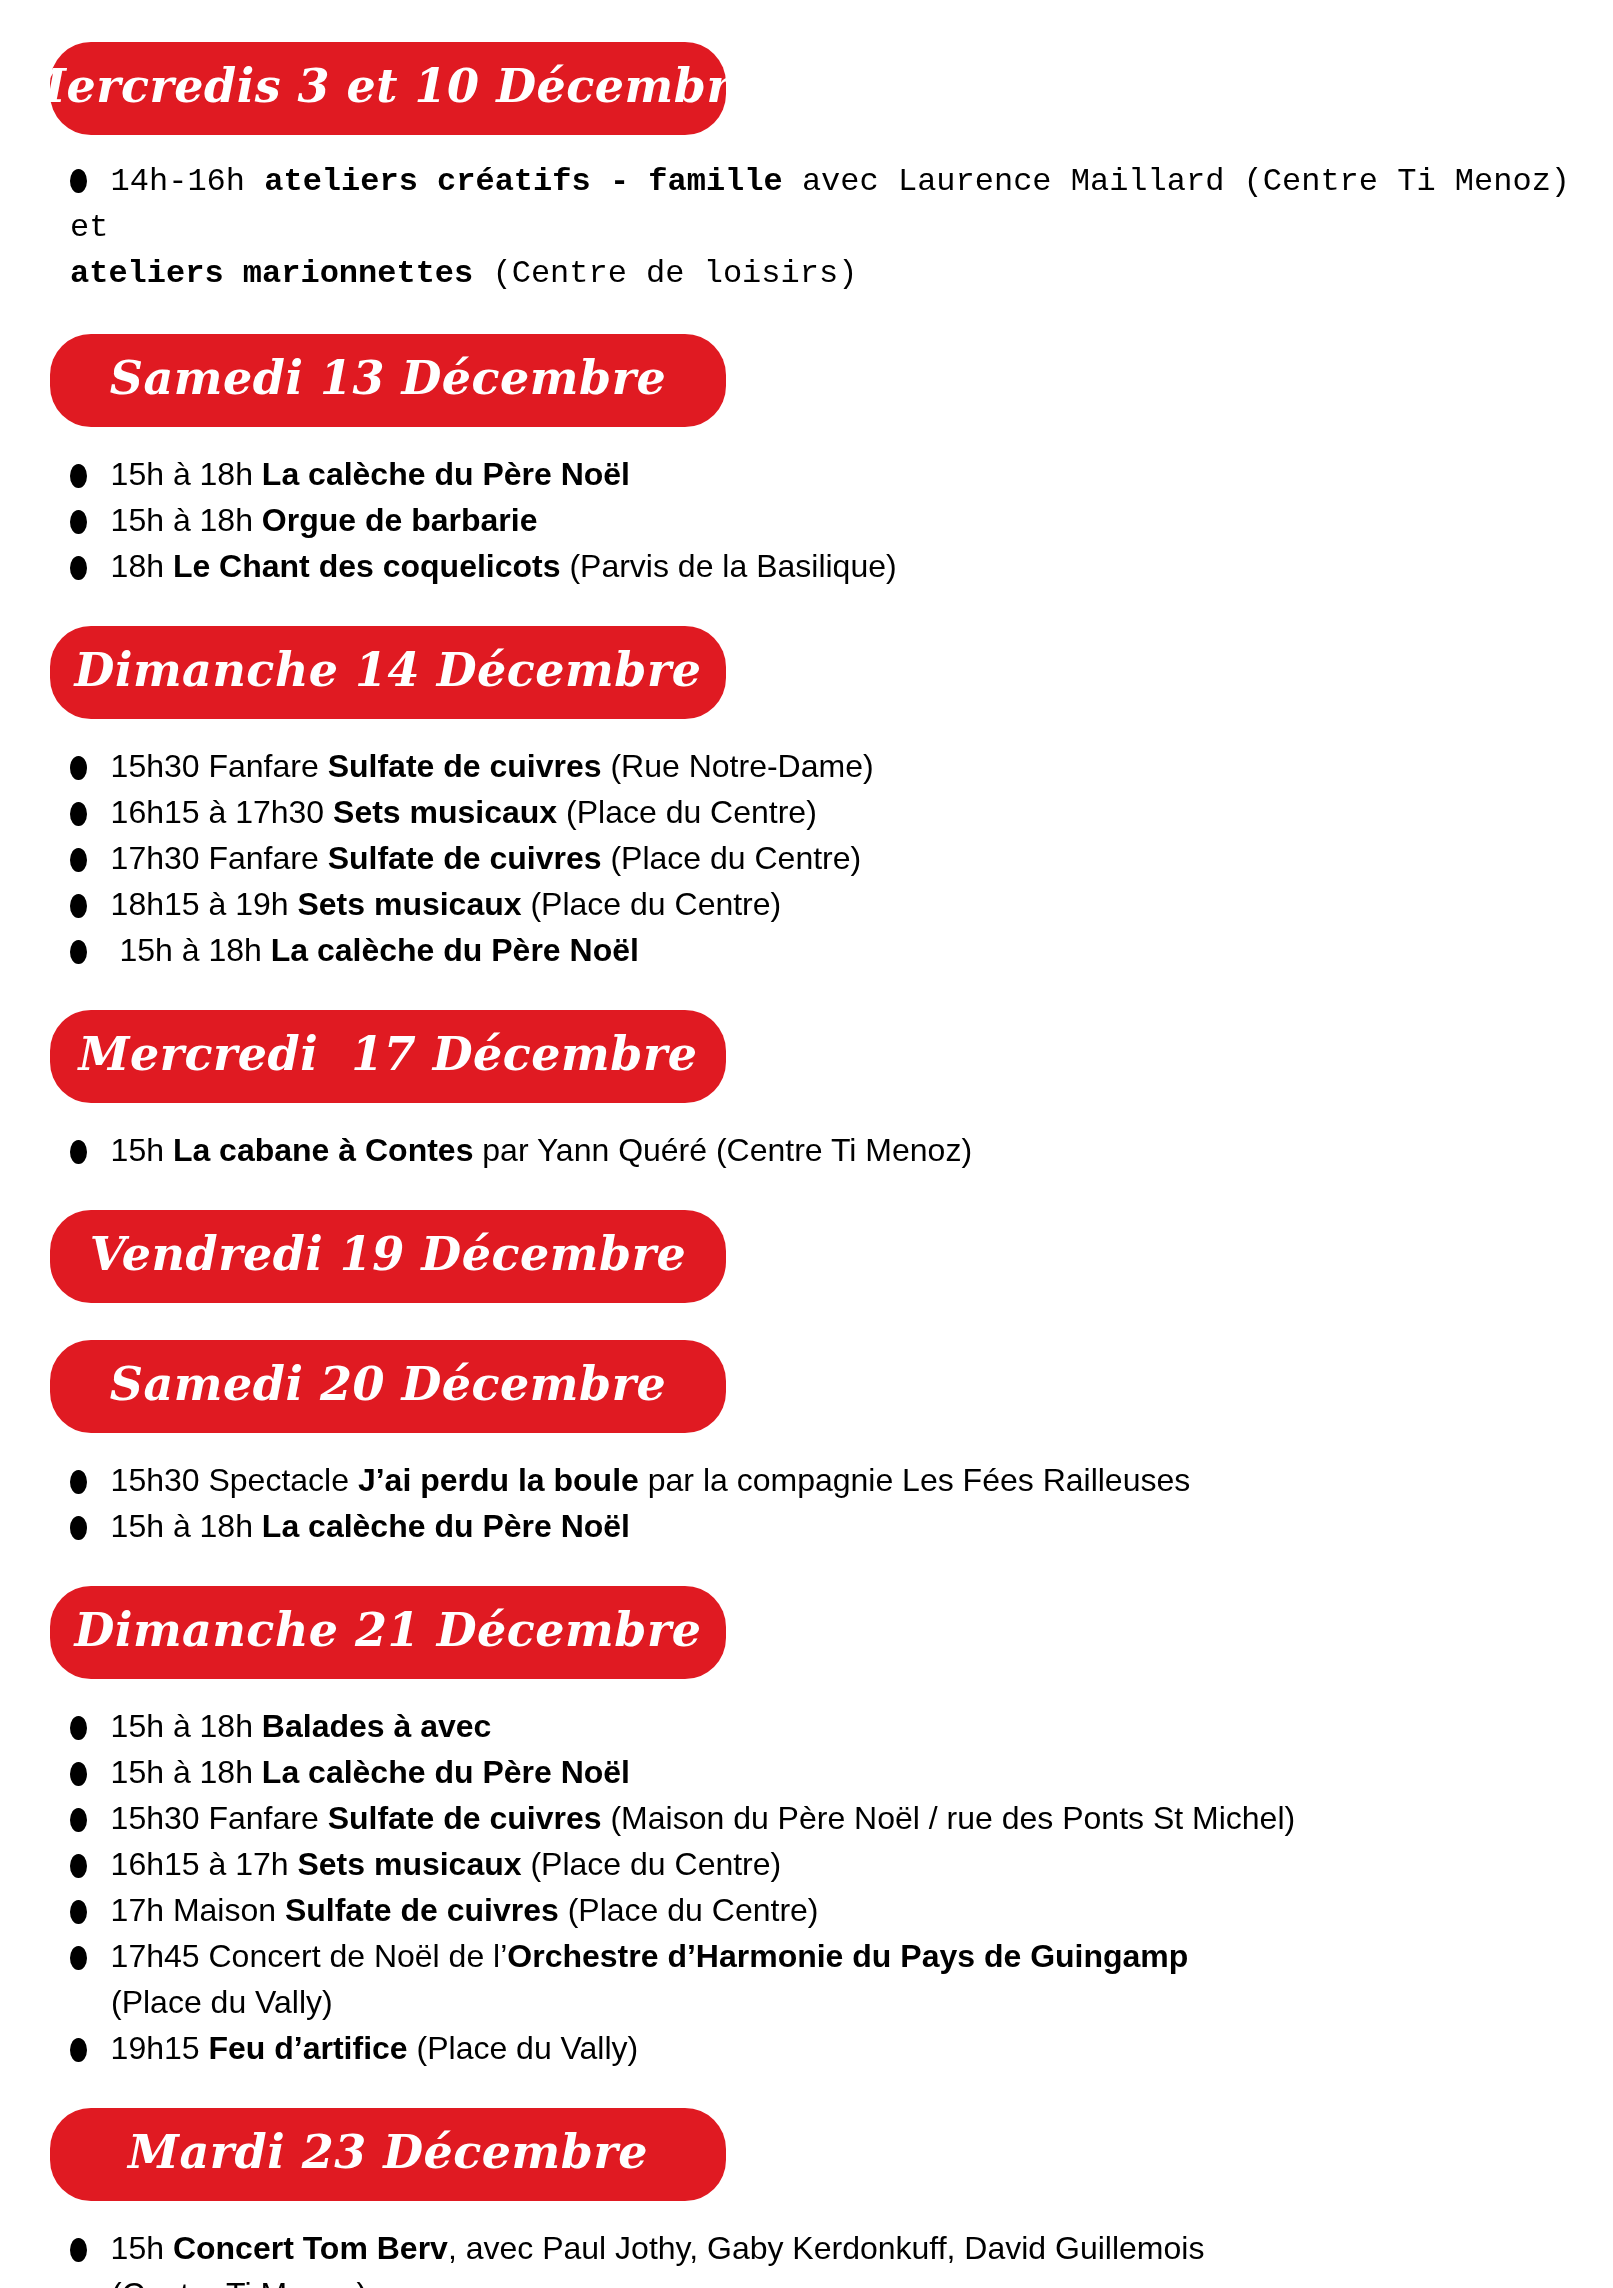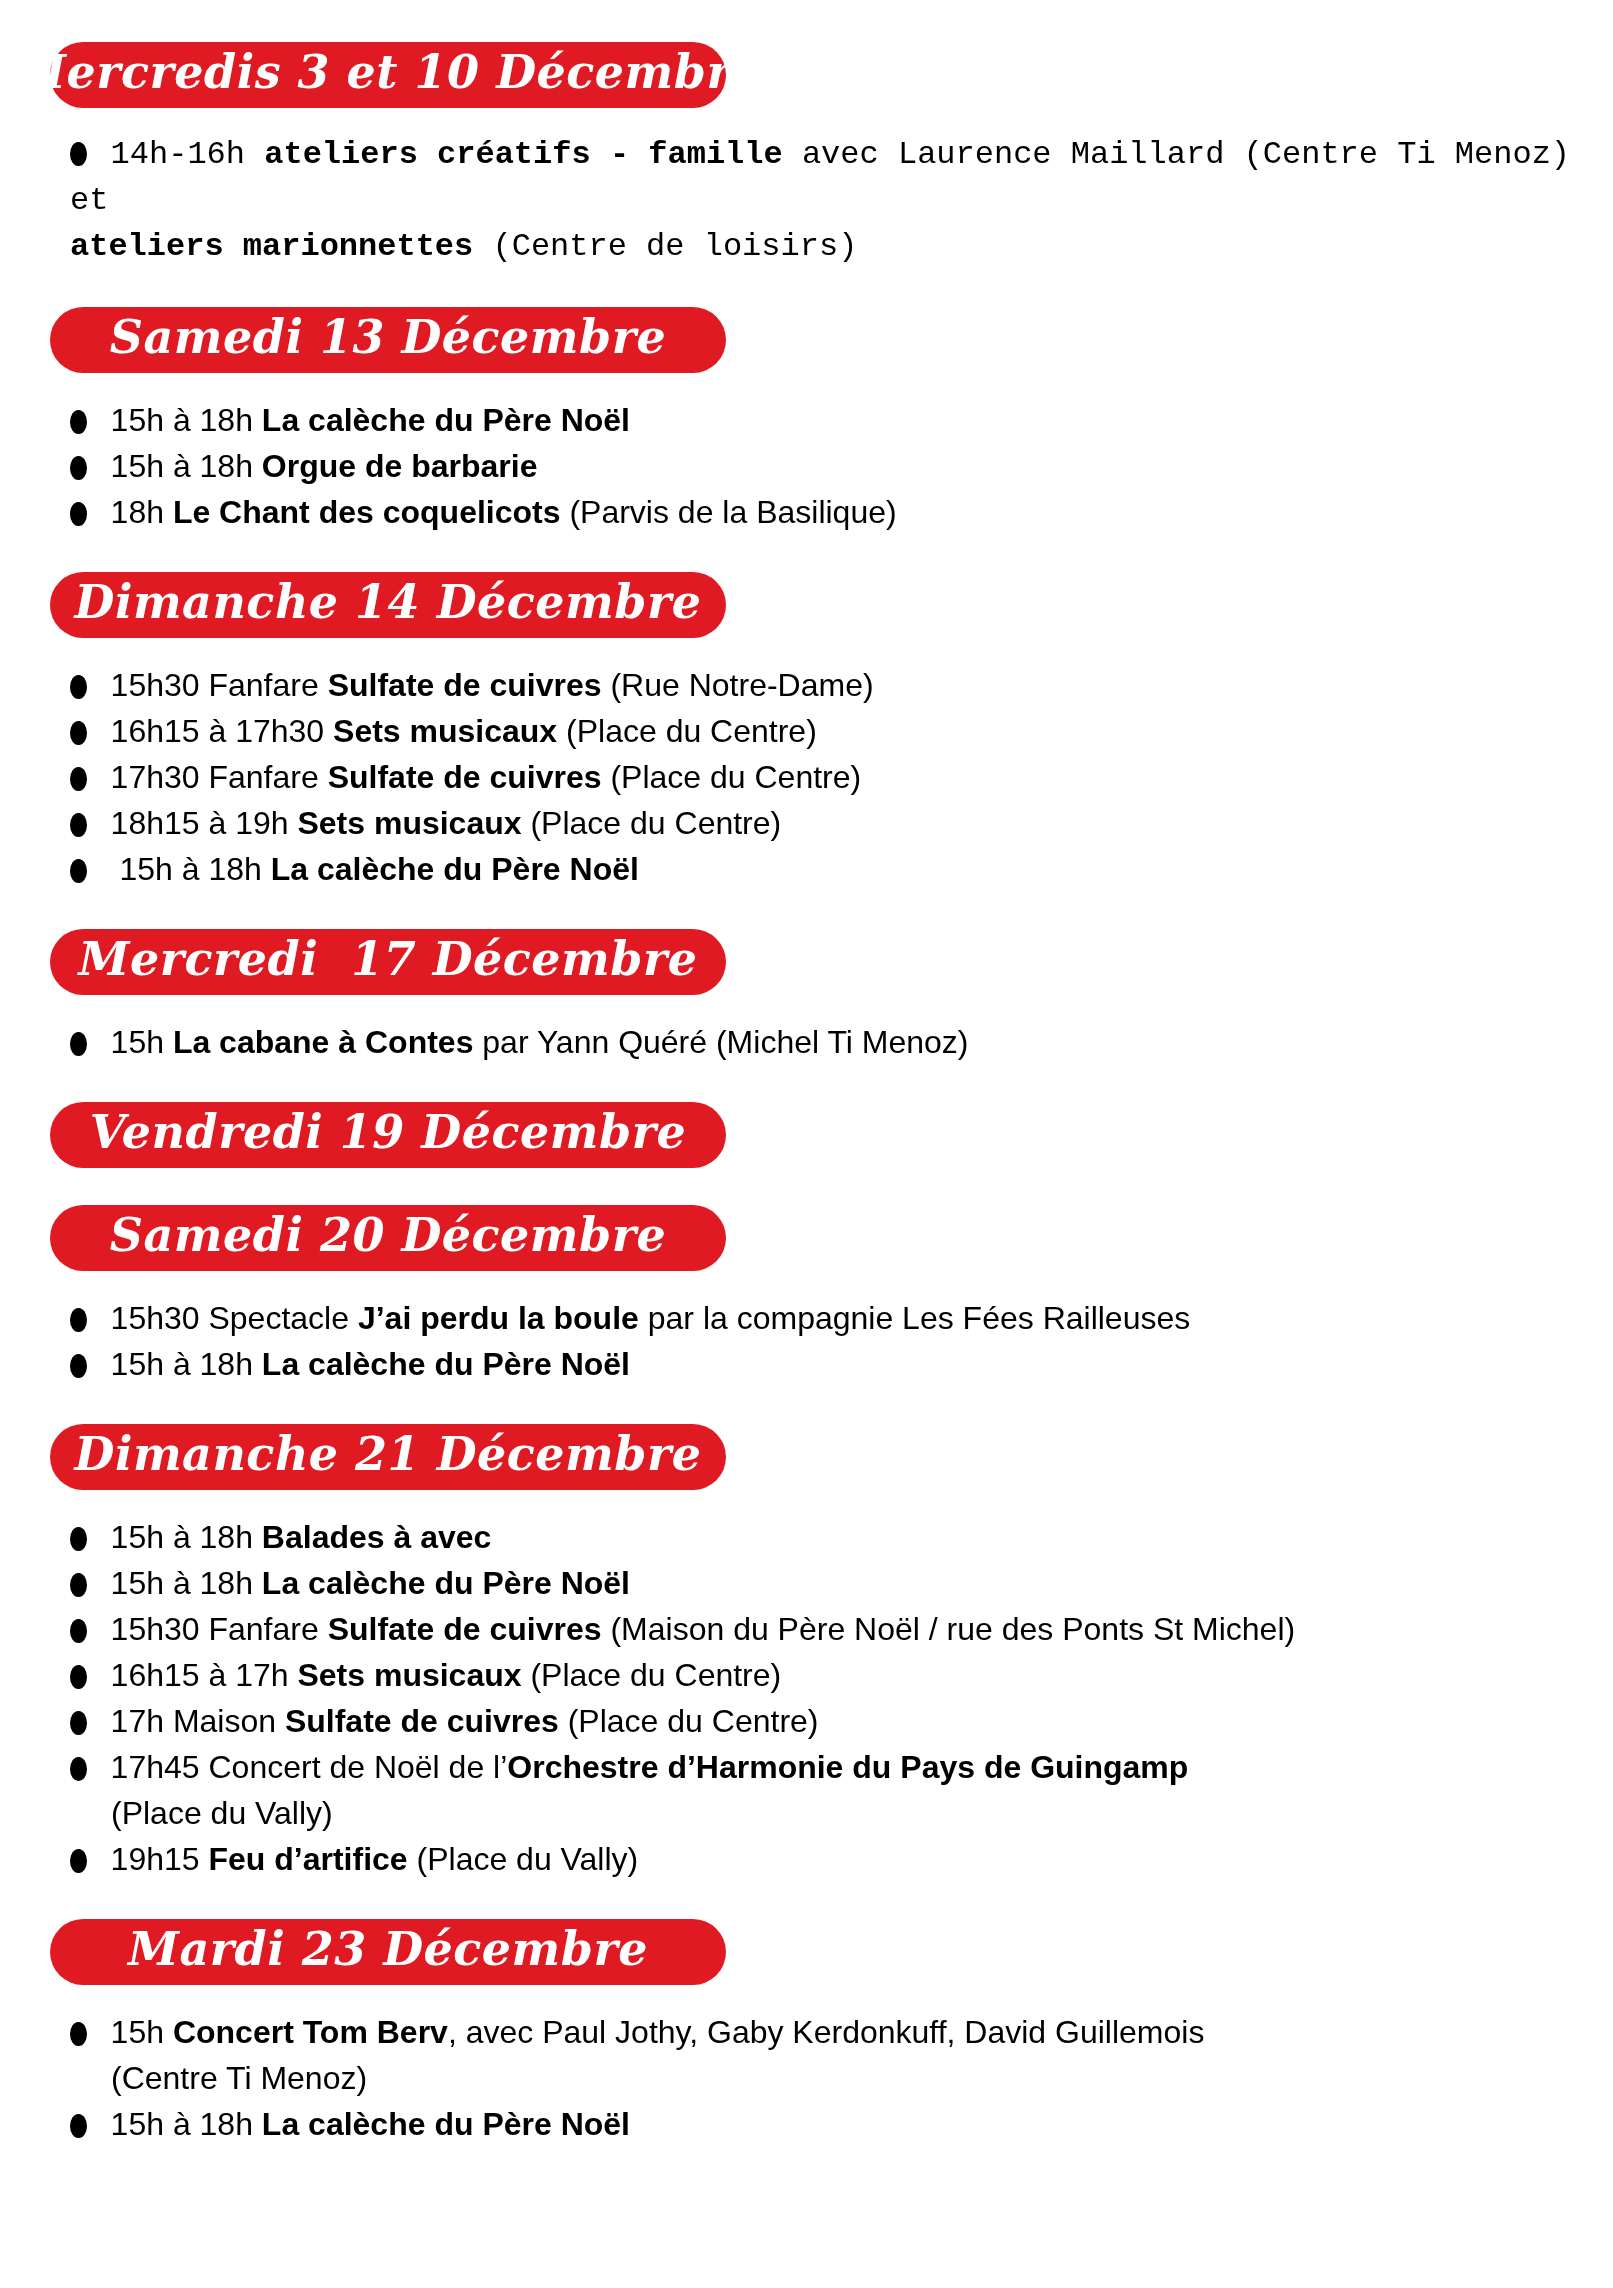--- a/index.html
+++ b/index.html
@@ -10,21 +10,21 @@
     background: #ffffff;
     box-sizing: border-box;
     padding-top: 42px;
     overflow: hidden;
     font-family: "Liberation Sans", sans-serif;
     color: #000;
   }
   .day-section:not(:first-child) { margin-top: 37px; }
   .pill {
     width: 676px;
-    height: 66px;
+    height: 93px;
     margin: 0 0 24px 50px;
     border-radius: 41px;
     background: var(--accent, #E01A22);
     display: flex;
     align-items: center;
     justify-content: center;
   }
   .pill-title {
     color: #ffffff;
     font-family: "DejaVu Serif", serif;
@@ -96,21 +96,21 @@
 
   <div class="event"><span class="dot"></span><span class="txt"><span class="seg"> 15h à 18h </span><span class="seg bold">La calèche du Père Noël</span></span></div>
 </div>
   </section>
 
   <section class="day-section">
     <div class="pill">
       <span class="pill-title">Mercredi  17 Décembre</span>
     </div>
     <div class="events">
-  <div class="event"><span class="dot"></span><span class="txt"><span class="seg">15h </span><span class="seg bold">La cabane à Contes</span><span class="seg"> par Yann Quéré (Michel Ti Menoz)</span></span></div>
+  <div class="event"><span class="dot"></span><span class="txt"><span class="seg">15h </span><span class="seg bold">La cabane à Contes</span><span class="seg"> par Yann Quéré (Centre Ti Menoz)</span></span></div>
 </div>
   </section>
 
   <section class="day-section">
     <div class="pill">
       <span class="pill-title">Vendredi 19 Décembre</span>
     </div>
   </section>
 
   <section class="day-section">

